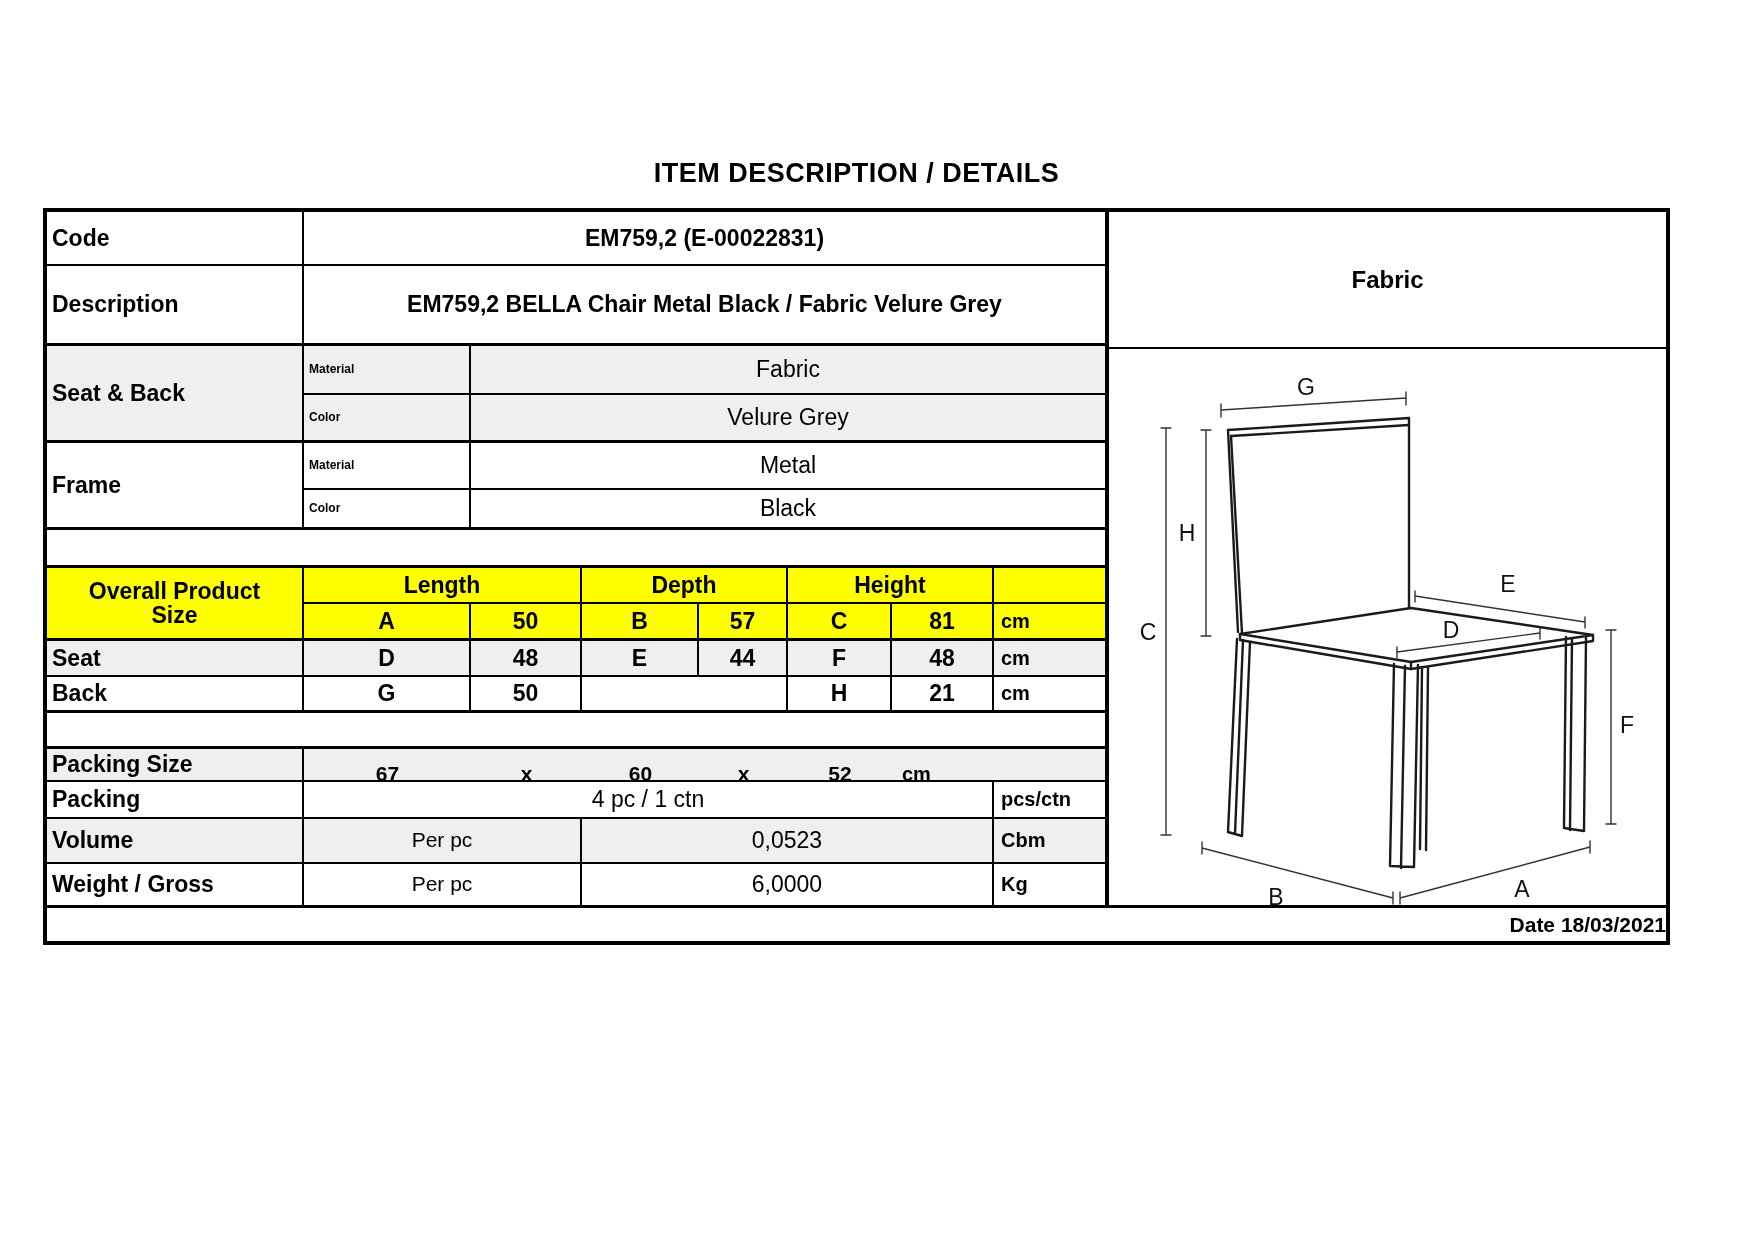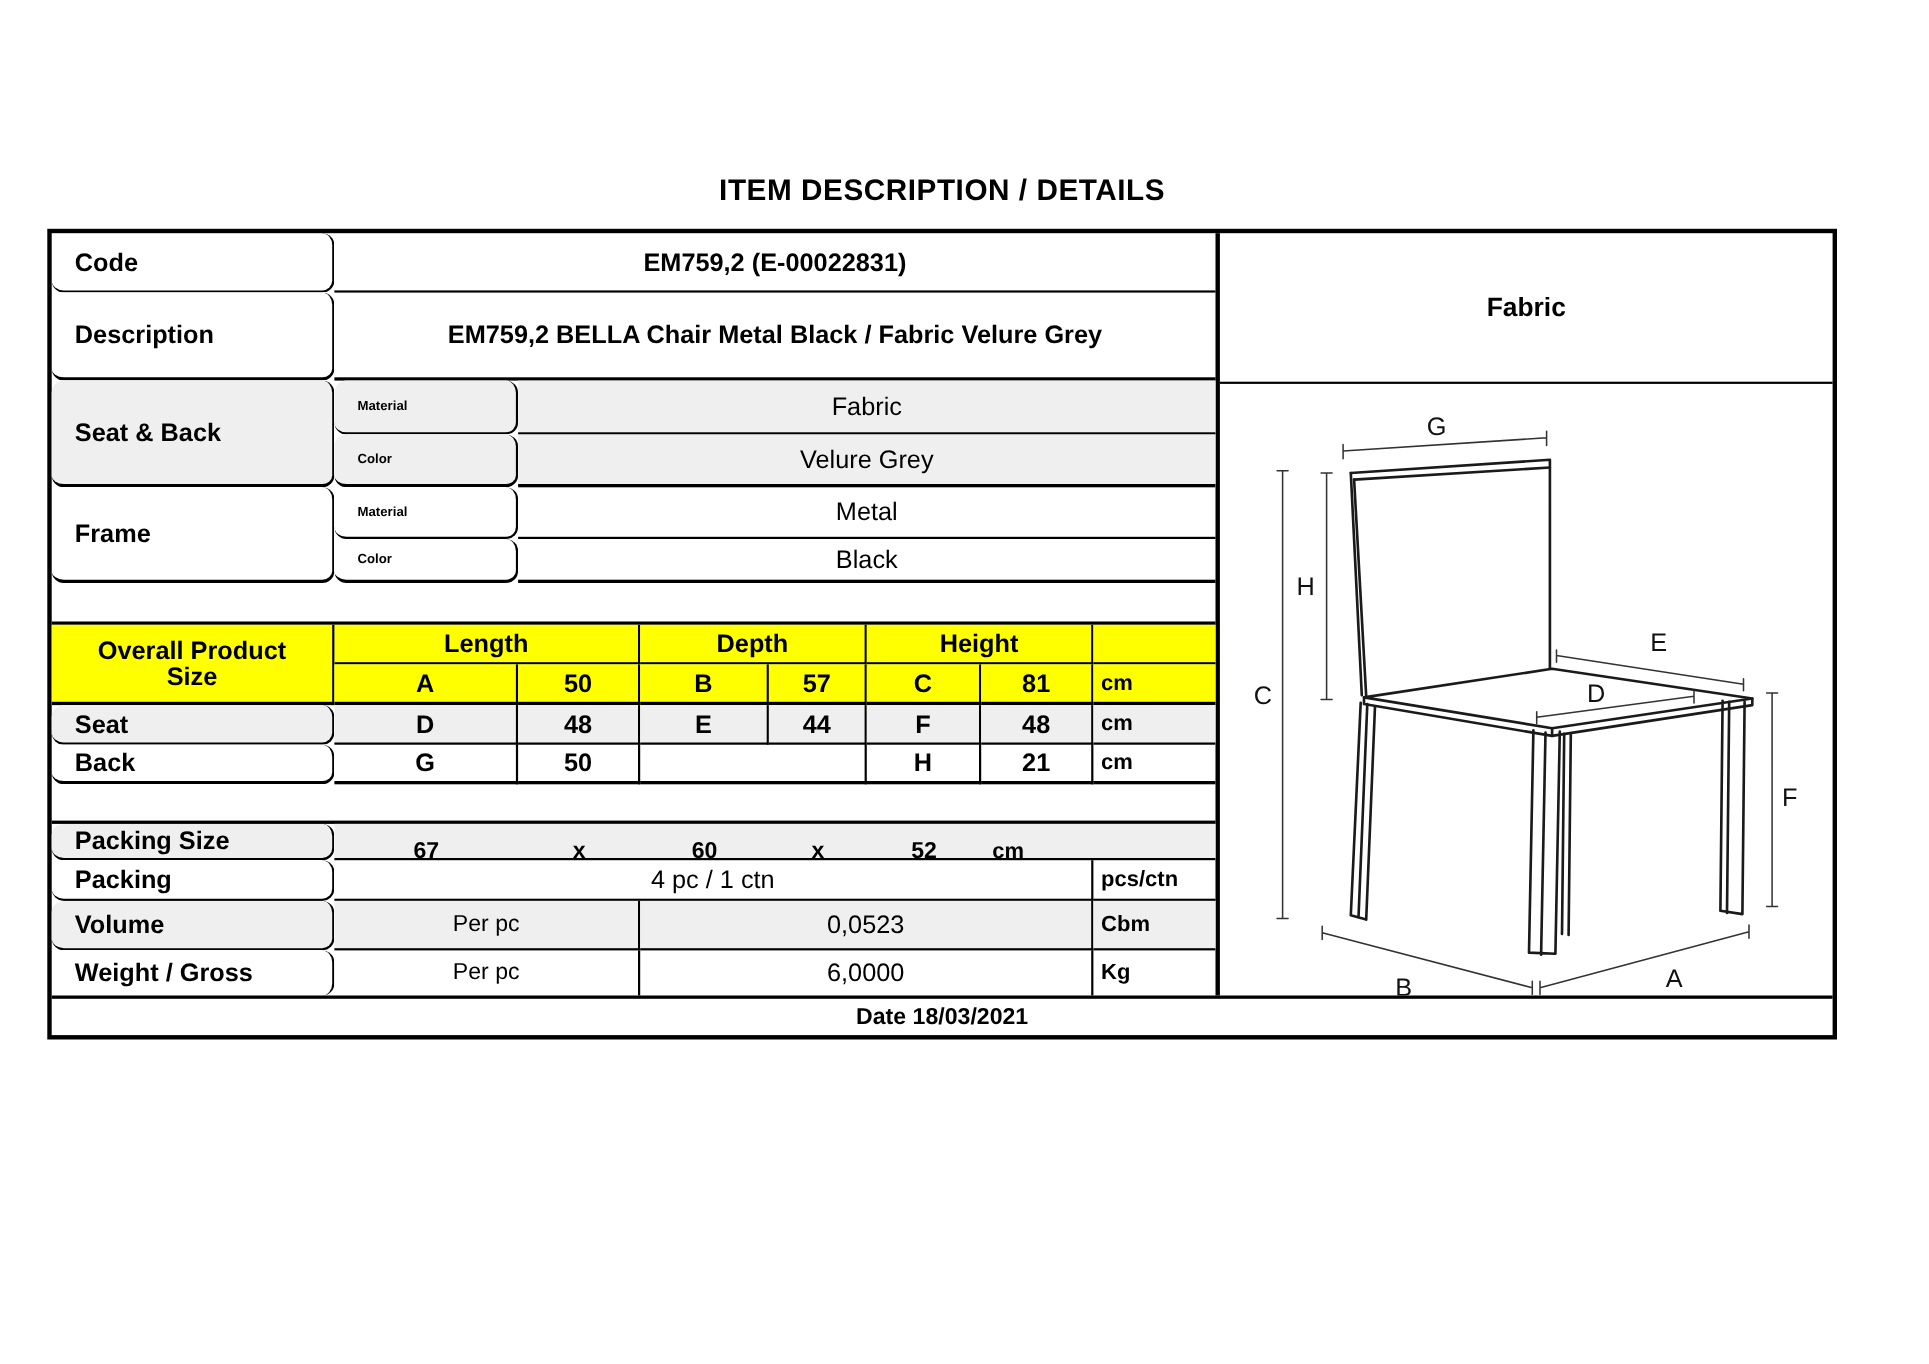--- a/index.html
+++ b/index.html
@@ -7,38 +7,38 @@
   .page-title{position:absolute;top:158px;left:43px;width:1627px;text-align:center;
     font-size:27px;font-weight:bold;letter-spacing:.5px;}
   .sheet{position:absolute;left:43px;top:208px;width:1627px;height:737px;
     border:4px solid #000;box-sizing:border-box;background:#fff;}
   .main-table{position:absolute;left:0;top:0;width:1062px;height:693px;box-sizing:border-box;
     border-right:4px solid #000;display:grid;
     grid-template-columns:257px 167px 111px 117px 89px 104px 102px 111px;
     grid-template-rows:54px 80px 49px 48px 47px 40px 38px 36px 37px 36px 36px 36px 33px 37px 45px 41px;}
   .cell{display:flex;align-items:center;justify-content:center;box-sizing:border-box;
     border-right:2px solid #000;border-bottom:2px solid #000;overflow:hidden;line-height:1.05;}
-  .left{justify-content:flex-start;padding-left:21px;border-radius:11px;}
+  .left{justify-content:flex-start;padding-left:5px;}
   .br0{border-right:none;}
   .bb0{border-bottom:none;}
   .bb3{border-bottom-width:3px;}
   .grey{background:#efefef;}
   .yellow{background:#ffff00;}
   .lbl{font-weight:bold;font-size:23px;}
   .sub{font-weight:bold;font-size:12px;}
   .val{font-size:23px;}
   .num{font-weight:bold;font-size:23px;}
   .unit{font-weight:bold;font-size:20px;justify-content:flex-start;padding-left:7px;}
   .center2{flex-direction:column;text-align:center;}
   .psgrid{display:grid;grid-template-columns:167px 111px 117px 89px 104px 102px auto;
     width:100%;height:100%;align-items:center;font-weight:bold;font-size:21px;}
   .psgrid span{text-align:center;margin-top:14px;}
   .psgrid .u{text-align:left;padding-left:10px;font-size:20px;}
   .date-row{position:absolute;left:0;top:693px;width:1619px;height:36px;box-sizing:border-box;
-    border-top:3px solid #000;display:flex;align-items:center;justify-content:center;
+    border-top:3px solid #000;display:flex;align-items:center;justify-content:flex-end;
     font-weight:bold;font-size:21px;}
   .drawing-panel{position:absolute;left:1062px;top:0;width:557px;height:693px;box-sizing:border-box;}
   .drawing-header{height:137px;box-sizing:border-box;border-bottom:2px solid #000;
     display:flex;align-items:center;justify-content:center;font-weight:bold;font-size:24px;}
   .drawing-area{width:557px;height:556px;}
   svg text{font-family:"Liberation Sans",sans-serif;}
 </style>
 </head>
 <body>
 

